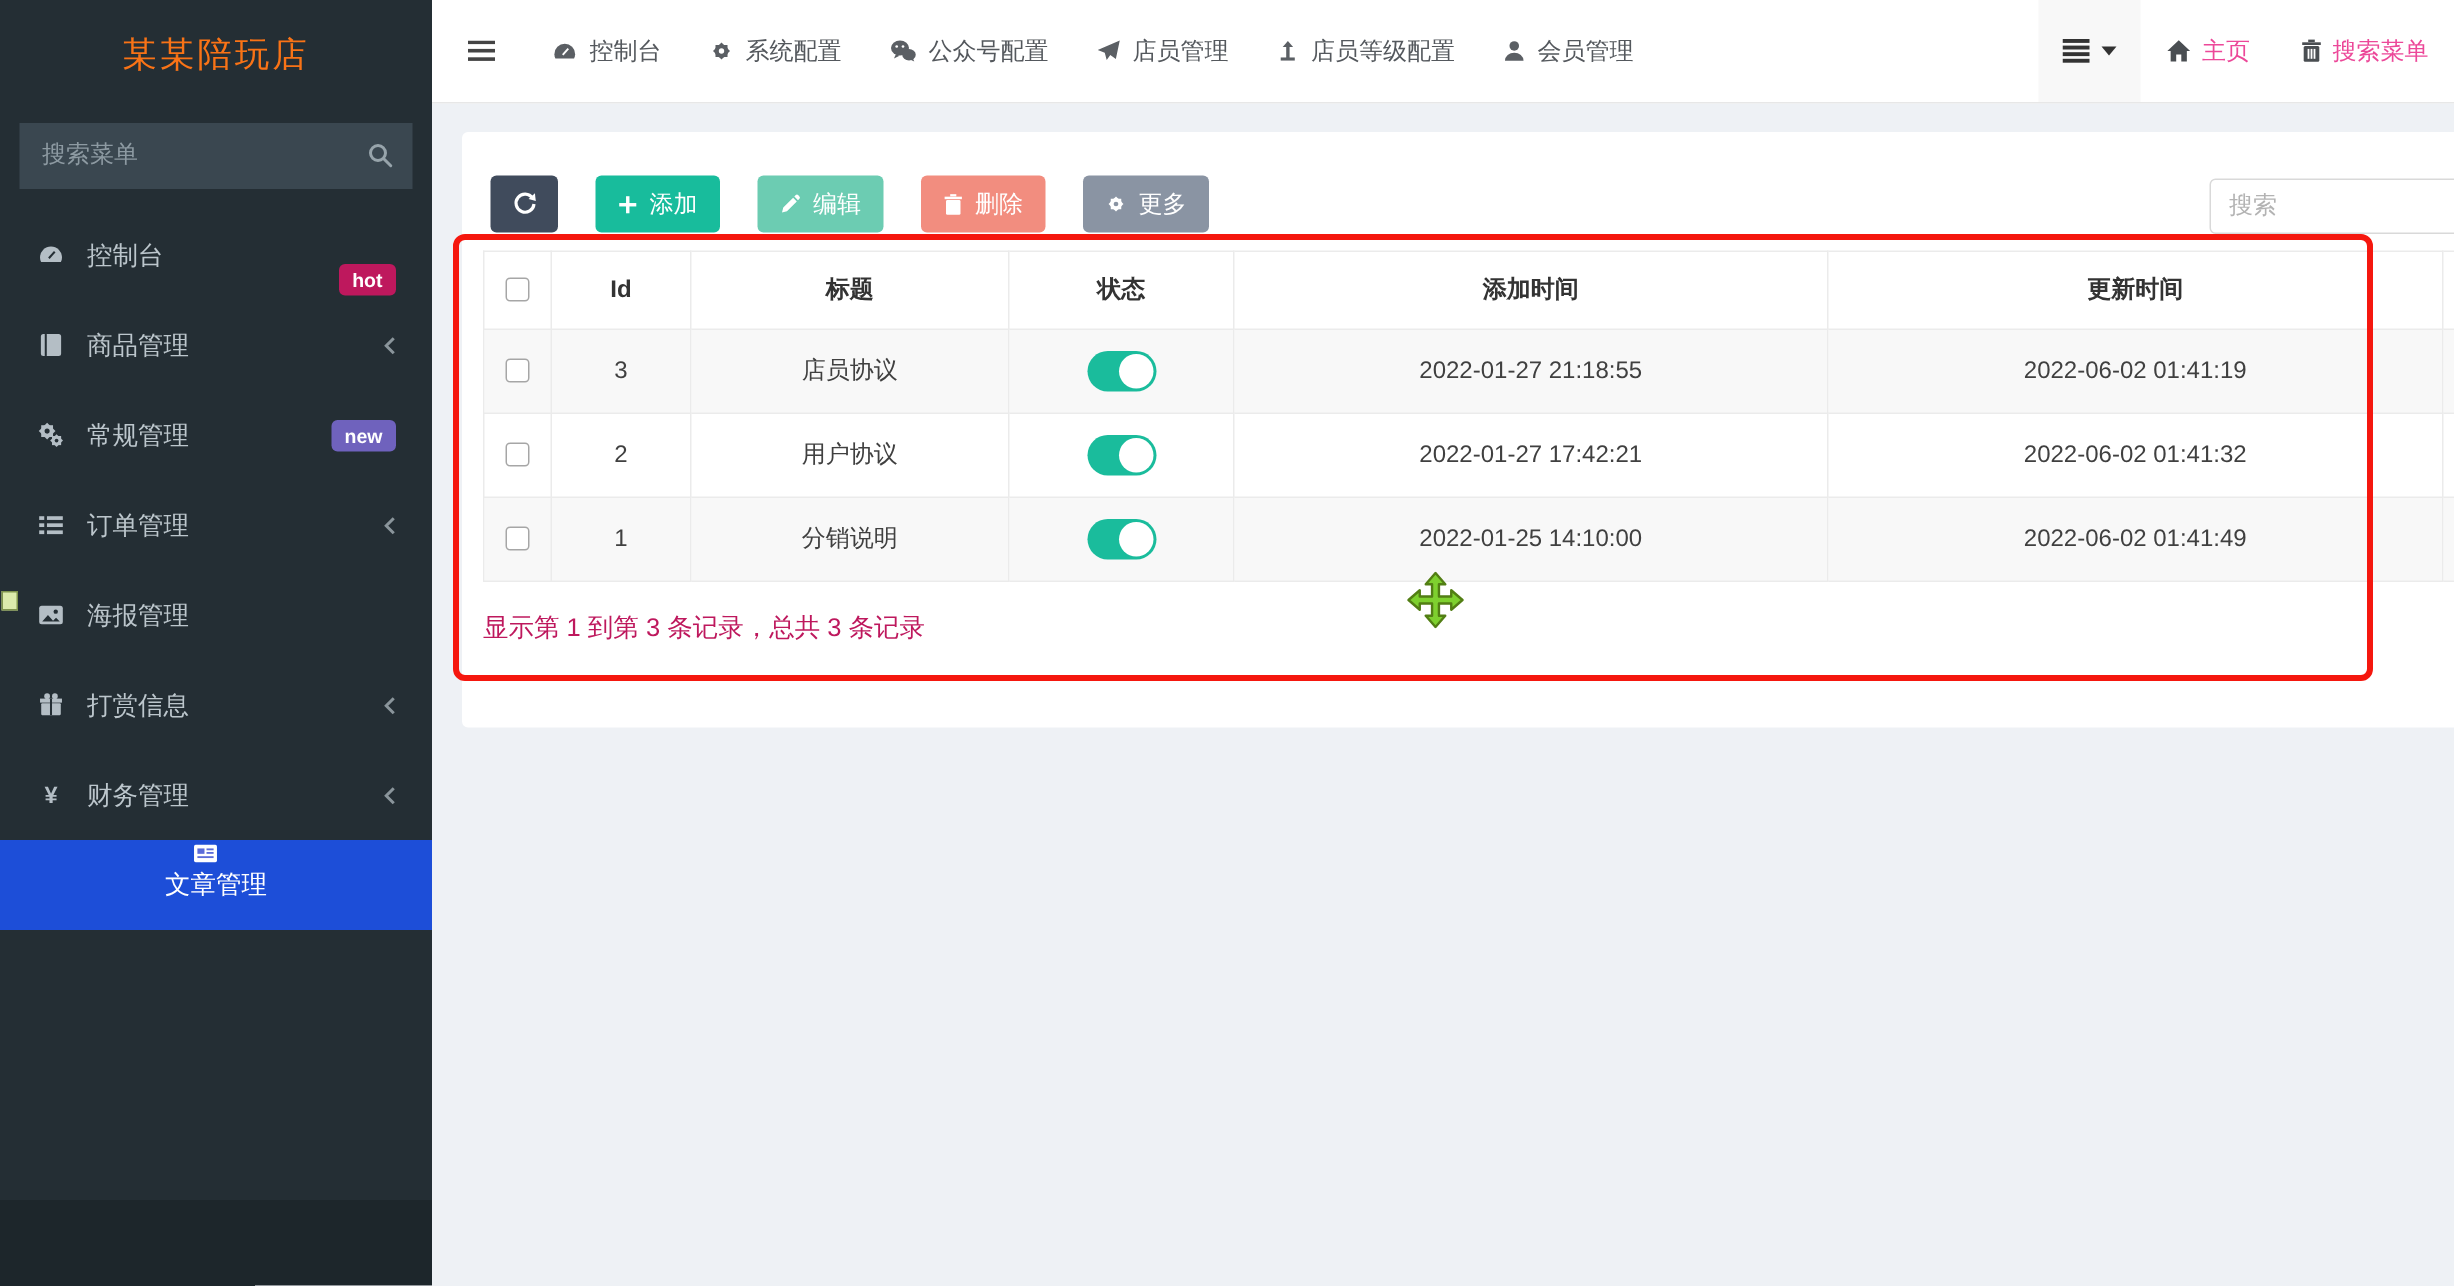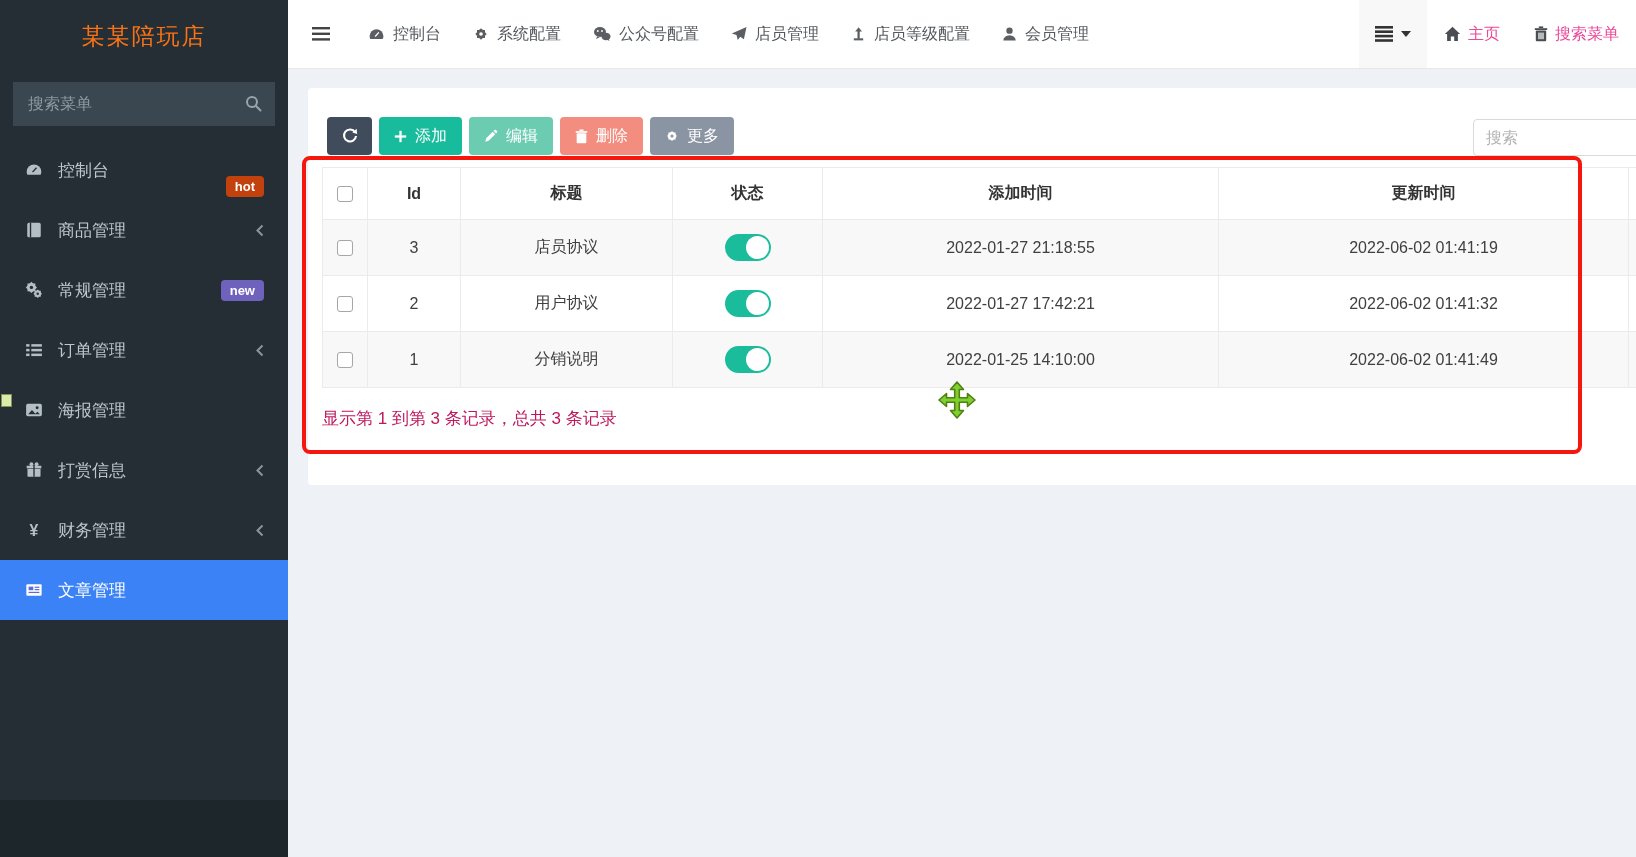--- a/index.html
+++ b/index.html
@@ -12,24 +12,24 @@
   .sidebar-title { height:72px; line-height:72px; text-align:center; color:#f97316; font-size:23px; letter-spacing:2px; }
   .sidebar-search { position:relative; margin:10px 13px 14px 13px; height:44px; background:#3a4750; border-radius:0; }
   .sidebar-search input { width:100%; height:100%; background:transparent; border:none; outline:none; color:#cfd8dc; font-size:16px; padding:0 42px 0 15px; }
   .sidebar-search input::placeholder { color:#8d9aa2; }
   .sidebar-search .mag { position:absolute; right:13px; top:13px; }
   .menu { position:absolute; top:140px; left:0; right:0; }
   .menu-item { height:60px; display:flex; align-items:center; padding:0 24px; color:#bcc6cc; font-size:17px; cursor:pointer; }
   .mi-icon { width:20px; margin-right:14px; display:flex; justify-content:center; }
   .mi-icon svg { fill:#b4bec5; }
   .menu-item .badge { margin-left:auto; color:#fff; font-size:13px; font-weight:bold; padding:3px 9px; border-radius:4px; }
-  .badge-hot { background:#c2410c;margin-top:32px; }
+  .badge-hot { background:#be185d;margin-top:32px; }
   .badge-new { background:#6f62bd; }
   .menu-item .chev { margin-left:auto; }
-  .menu-item.active { background:#3b82f6; color:#fff; }
+  .menu-item.active { background:#1d4ed8; color:#fff;flex-direction:column; }
   .menu-item.active .mi-icon svg { fill:#fff; }
   .sidebar .hole { fill:#242e34; }
   .menu-item.active .hole { fill:#5b6cd9; }
   .sidebar-footer { position:absolute; left:0; right:0; top:800px; bottom:0; background:#1d262b; }
   .green-square { position:absolute; left:1px; top:394px; width:11px; height:13px; background:#dcebac; border:1px solid #7f944d; z-index:6; }
 
   
   .navbar { position:absolute; left:288px; top:0; width:1348px; height:69px; background:#fff; border-bottom:1px solid #e7e7e7; display:flex; align-items:center; z-index:3; }
   .navbar .hole { fill:#fff; }
   .hamburger { margin-left:24px; cursor:pointer; }
@@ -37,21 +37,21 @@
   .nav-item { display:flex; align-items:center; gap:8px; color:#54585d; font-size:16px; cursor:pointer; white-space:nowrap; }
   .nav-item svg { fill:#5b5f64; }
   .nav-right { margin-left:auto; display:flex; align-items:center; height:100%; }
   .nav-dropdown { width:68px; height:100%; background:#f8f8f8; display:flex; align-items:center; justify-content:center; gap:6px; cursor:pointer; }
   .nav-link { display:flex; align-items:center; gap:7px; color:#ec4899; font-size:16px; padding:0 17px; cursor:pointer; white-space:nowrap; }
   .nav-link svg { fill:#4a4e52; }
   .caret { width:0; height:0; border-left:5px solid transparent; border-right:5px solid transparent; border-top:6px solid #333; }
 
   
   .panel { position:absolute; left:308px; top:88px; width:1352px; height:397px; background:#fff; border-radius:4px; z-index:2; }
-  .toolbar { position:absolute; left:19px; top:29px; display:flex; gap:7px; }
+  .toolbar { position:absolute; left:19px; top:29px; display:flex; gap:25px; }
   .btn { height:38px; border:none; border-radius:4px; color:#fff; font-size:16px; display:inline-flex; align-items:center; gap:8px; padding:0 15px; cursor:pointer; font-family:inherit; }
   .btn svg { fill:#fff; }
   .btn-refresh { background:#404b5c; width:45px; justify-content:center; padding:0; }
   .btn-add { background:#18bc9c; }
   .btn-edit { background:#6cccb2; }
   .btn-del { background:#f28d7f; }
   .btn-more { background:#8a94a3; }
   .tbl-search { position:absolute; left:1165px; top:31px; width:200px; height:37px; border:1px solid #d9d9d9; border-radius:4px; font-size:16px; padding:0 12px; outline:none; color:#444; font-family:inherit; }
   .tbl-search::placeholder { color:#b3b3b3; }
 

